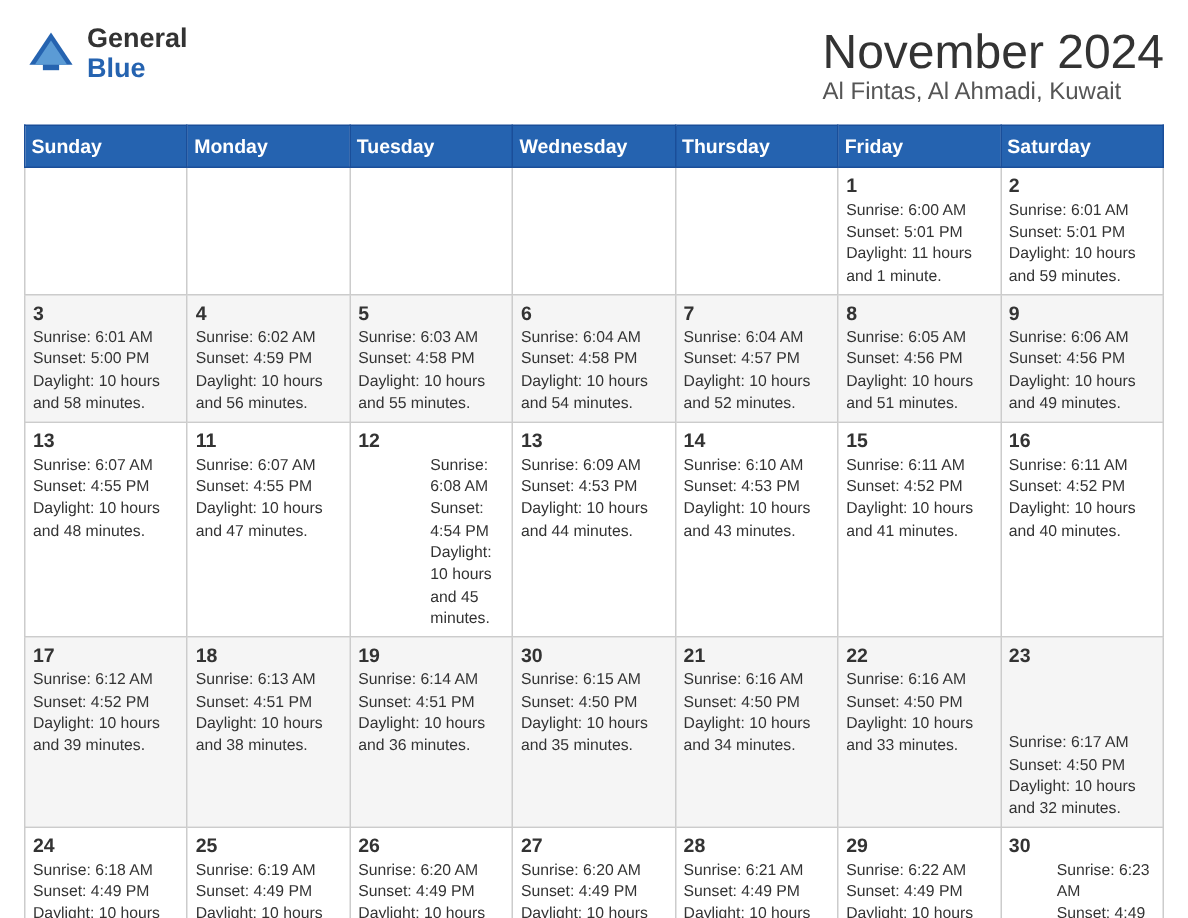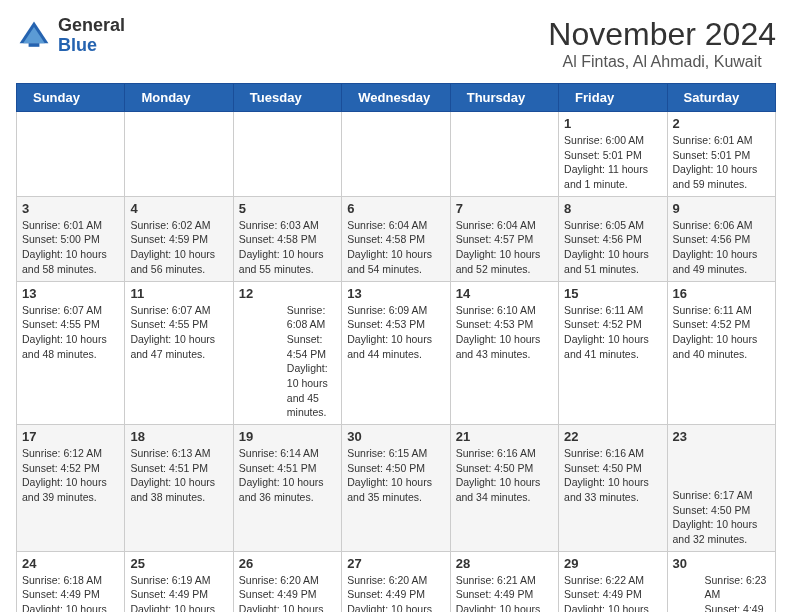--- a/index.html
+++ b/index.html
@@ -26,40 +26,40 @@
       font-weight: bold;
       line-height: 1.1;
     }
     .logo-text .general { color: #333; }
     .logo-text .blue { color: #2563b0; }
     .logo-icon {
       width: 36px;
       height: 36px;
     }
     .title-block {
-      text-align: center;
+      text-align: left;
     }
     .month-year {
       font-size: 32px;
       color: #333;
       font-weight: normal;
     }
     .location {
       font-size: 16px;
       color: #555;
     }
     .calendar {
       width: 100%;
       border-collapse: collapse;
       font-size: 11px;
     }
     .calendar thead th {
       background: #2563b0;
       color: #fff;
-      padding: 6px 16px;
+      padding: 6px 4px;
       text-align: left;
       font-size: 13px;
       font-weight: bold;
       border: 1px solid #1a4e99;
     }
     .calendar tbody td {
       border: 1px solid #ccc;
       vertical-align: top;
       padding: 4px 5px;
       width: calc(100% / 7);

